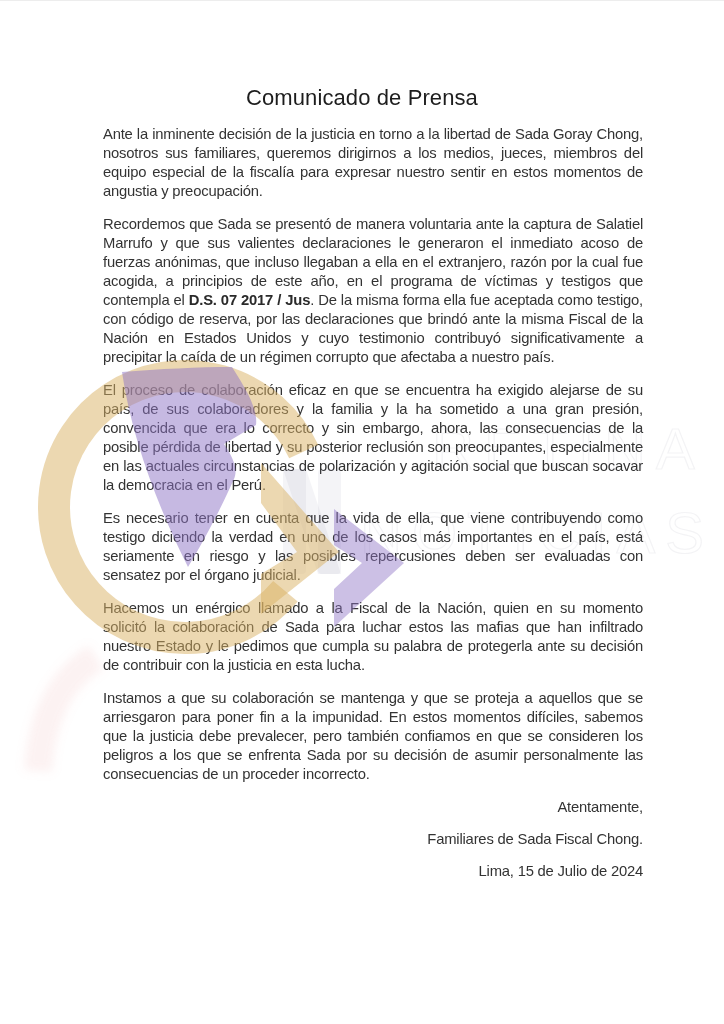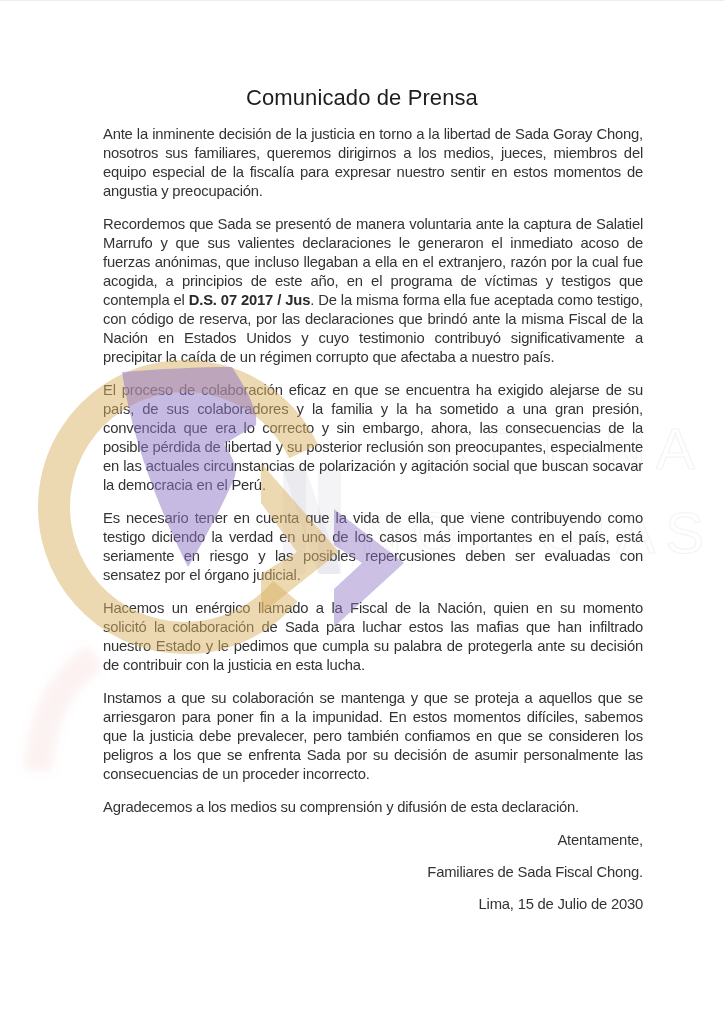--- a/index.html
+++ b/index.html
@@ -59,25 +59,24 @@
     <p><span>Recordemos que Sada se presentó de manera voluntaria ante la captura de Salatiel Marrufo y que sus valientes declaraciones le generaron el inmediato acoso de fuerzas anónimas, que incluso llegaban a ella en el extranjero, razón por la cual fue acogida, a principios de este año, en el programa de víctimas y testigos que contempla el </span><strong>D.S. 07 2017 / Jus</strong><span>.  De la misma forma ella fue aceptada como testigo, con código de reserva, por las declaraciones que brindó ante la misma Fiscal de la Nación en Estados Unidos y cuyo testimonio contribuyó significativamente a precipitar la caída de un régimen corrupto que afectaba a nuestro país.</span></p>
 
     <p>El proceso de colaboración eficaz en que se encuentra ha exigido alejarse de su país, de sus colaboradores y la familia y  la ha sometido a una gran presión, convencida que era lo correcto y sin embargo, ahora, las consecuencias de la posible pérdida de libertad y su posterior reclusión son preocupantes, especialmente en las actuales circunstancias de polarización y agitación social que buscan socavar la democracia en el Perú.</p>
 
     <p>Es necesario tener en cuenta que la vida de ella, que viene contribuyendo como testigo diciendo la verdad en uno de los casos más importantes en el país, está seriamente en riesgo y las posibles repercusiones deben ser evaluadas con sensatez por el órgano judicial.</p>
 
     <p>Hacemos un enérgico llamado a la Fiscal de la Nación, quien en su momento solicitó la colaboración de Sada para luchar estos las mafias que han infiltrado nuestro Estado y le pedimos que cumpla su palabra de protegerla ante su decisión de contribuir con la justicia en esta lucha.</p>
 
     <p>Instamos a que su colaboración se mantenga y que se proteja a aquellos que se arriesgaron para poner fin a la impunidad.  En estos momentos difíciles, sabemos que la justicia debe prevalecer, pero también confiamos en que se consideren los peligros a los que se enfrenta Sada por su decisión de asumir personalmente las consecuencias de un proceder incorrecto.</p>
 
-    <p>Agradecemos a los medios su comprensión y difusión de esta declaración.</p>
 
     <p class="single">Atentamente,</p>
     <p class="single">Familiares de Sada Fiscal Chong.</p>
-    <p class="single">Lima, 15 de Julio de 2030</p>
+    <p class="single">Lima, 15 de Julio de 2024</p>
   </div>
 
   <svg class="watermark" viewBox="0 0 724 1024" xmlns="http://www.w3.org/2000/svg">
     <defs>
       <filter id="soft-blur" x="-50%" y="-50%" width="200%" height="200%">
         <feGaussianBlur stdDeviation="5"></feGaussianBlur>
       </filter>
     </defs>
 
     <g fill-opacity="0.09" fill="#8a8aa6">

